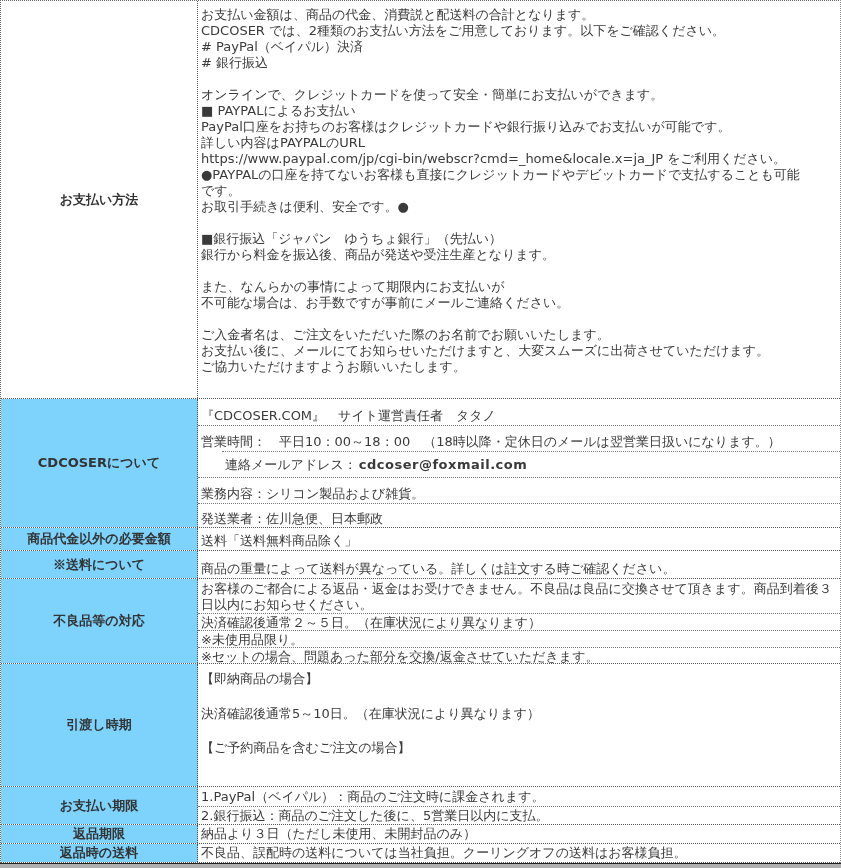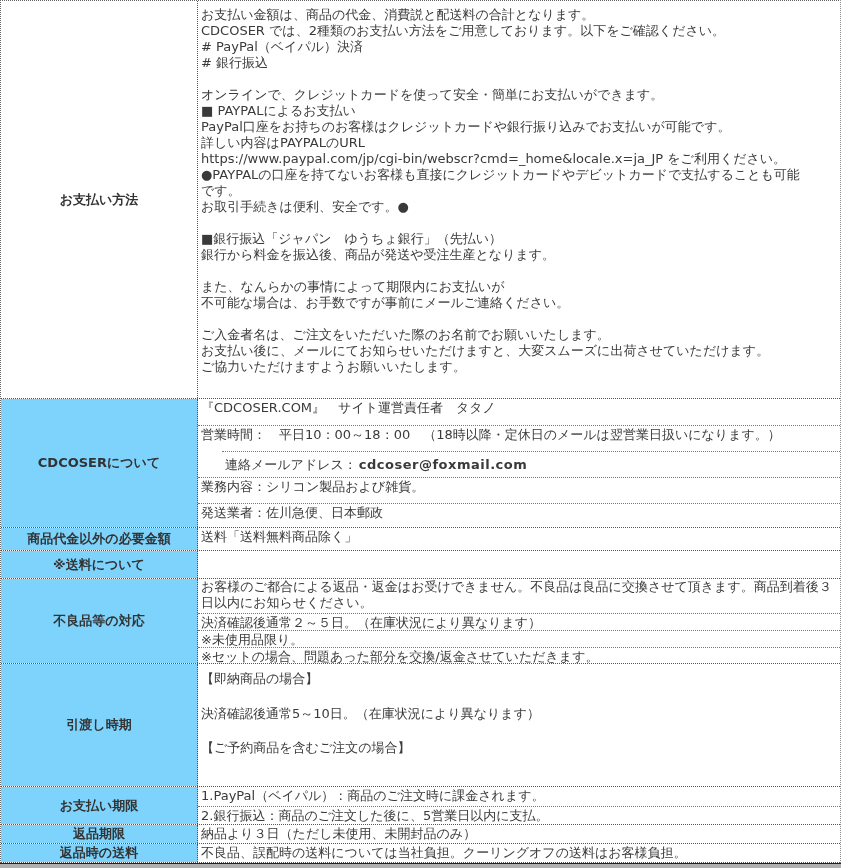--- a/index.html
+++ b/index.html
@@ -5,31 +5,31 @@
   html,body{margin:0;padding:0;background:#ffffff;}
   body{font-family:"DejaVu Sans",sans-serif;font-size:13px;color:#3a3a3a;}
   .page{width:841px;height:868px;overflow:hidden;box-sizing:border-box;background:#fff;}
   .table{width:841px;box-sizing:border-box;border-top:1px dotted #666;border-left:1px dotted #666;border-right:1px dotted #888;}
   .section{display:flex;box-sizing:border-box;border-bottom:1px dotted #555;width:100%;}
   .hcell{flex:0 0 197px;width:197px;box-sizing:border-box;border-right:1px dotted #555;
          display:flex;align-items:center;justify-content:center;text-align:right;
          font-weight:bold;color:#333;padding:0 4px;overflow:hidden;}
   .hcell.cream{background:#7dd3fc;}
   .content{flex:1 1 auto;min-width:0;display:flex;flex-direction:column;}
-  .cell{box-sizing:border-box;padding:0 3px;overflow:hidden;display:flex;flex-direction:column;justify-content:flex-start;}
+  .cell{box-sizing:border-box;padding:0 3px;overflow:hidden;display:flex;flex-direction:column;justify-content:flex-end;}
   .cell + .cell{border-top:1px dotted #777;}
   .para{justify-content:flex-start;padding-top:6px;}
   .line{height:16px;line-height:16px;white-space:nowrap;overflow:hidden;}
   .lh17 .line{height:17.3px;line-height:17px;}
   .wrap{white-space:normal;line-height:16px;}
   .nowrap{white-space:nowrap;overflow:hidden;}
   .s1{height:398px;}
   .s2{height:129px;}
   .s3{height:23px;}
-  .s4{height:28px;}
+  .s4{height:28px;font-family:Liberation Mono, monospace;}
   .s5{height:85px;}
   .s6{height:123px;}
   .s7{height:38px;}
   .s8{height:19px;}
   .s9{height:19px;}
   .ch26{height:26px;flex:0 0 26px;}
   .ch25{height:25px;flex:0 0 25px;}
   .ch34{height:34px;flex:0 0 34px;}
   .ch17{height:17px;flex:0 0 17px;}
   .ch19{height:19px;flex:1 0 17px;}
@@ -101,20 +101,25 @@
       <div class="hcell cream">商品代金以外の必要金額</div>
       <div class="content">
         <div class="cell ch19">
             <span class="nowrap">送料「送料無料商品除く」</span>
           </div>
       </div>
     </div>
 
     <div class="section s4">
       <div class="hcell cream">※送料について</div>
+      <div class="content">
+        <div class="cell ch19">
+            <span class="nowrap">商品の重量によって送料が異なっている。詳しくは註文する時ご確認ください。</span>
+          </div>
+      </div>
     </div>
 
     <div class="section s5">
       <div class="hcell cream">不良品等の対応</div>
       <div class="content">
         <div class="cell ch34">
             <span class="wrap">お客様のご都合による返品・返金はお受けできません。不良品は良品に交換させて頂きます。商品到着後３日以内にお知らせください。</span>
           </div>
         <div class="cell ch17">
             <span class="nowrap">決済確認後通常２～５日。（在庫状況により異なります）</span>

